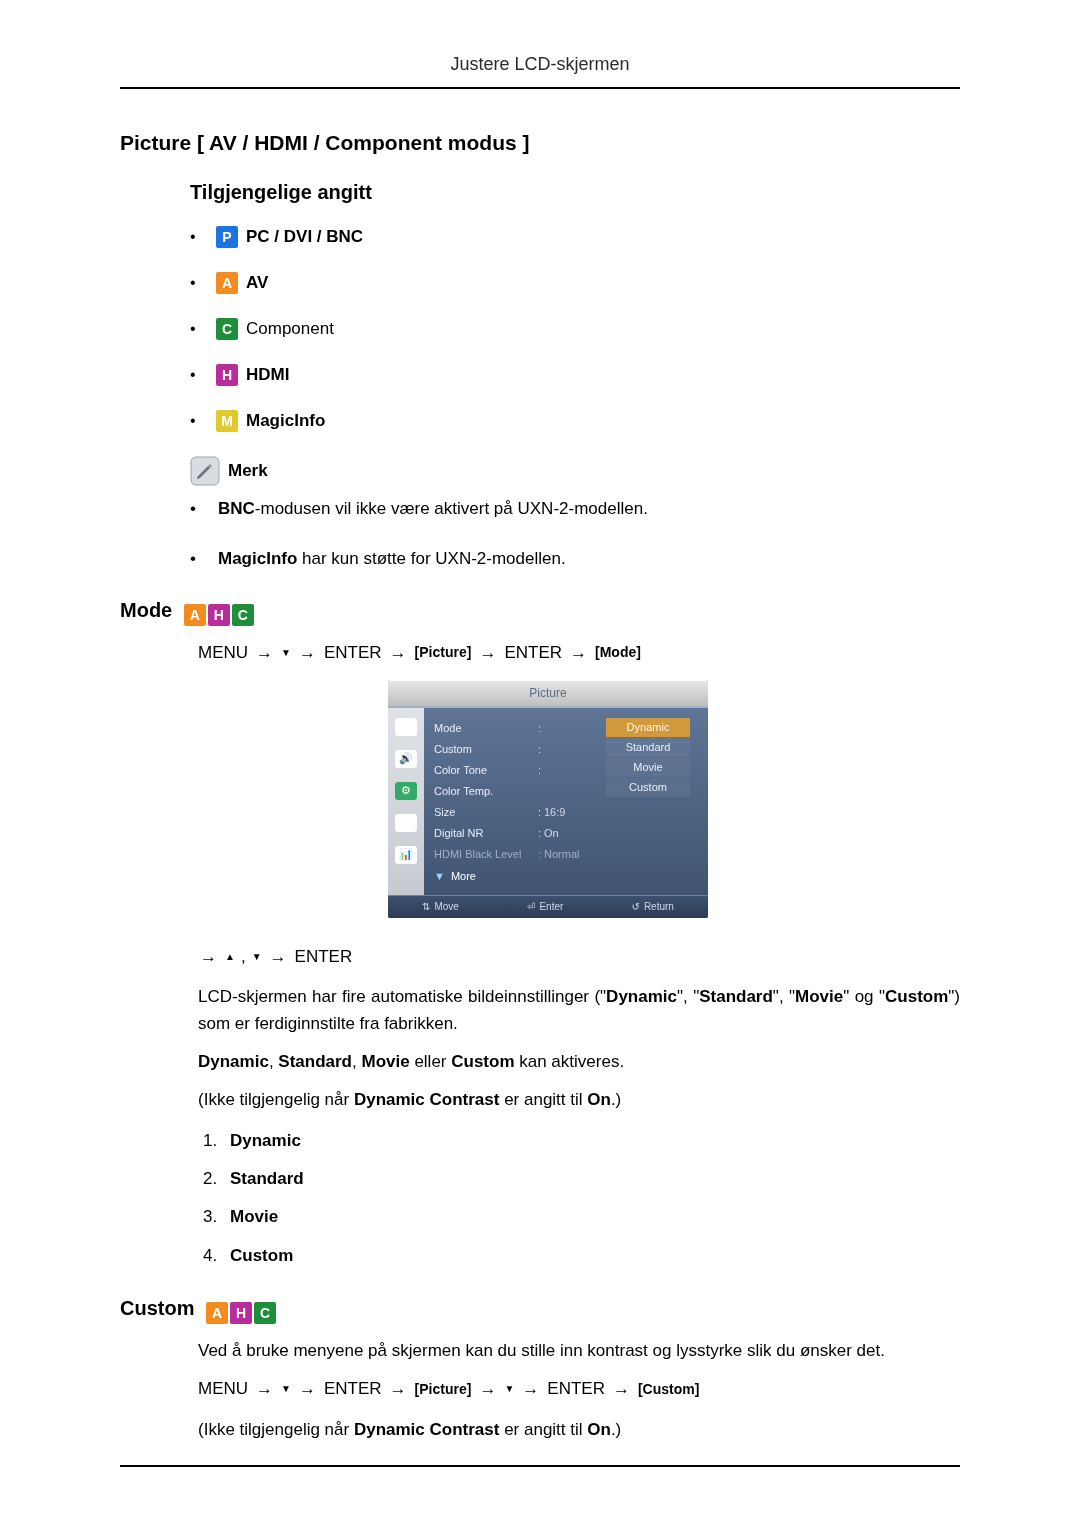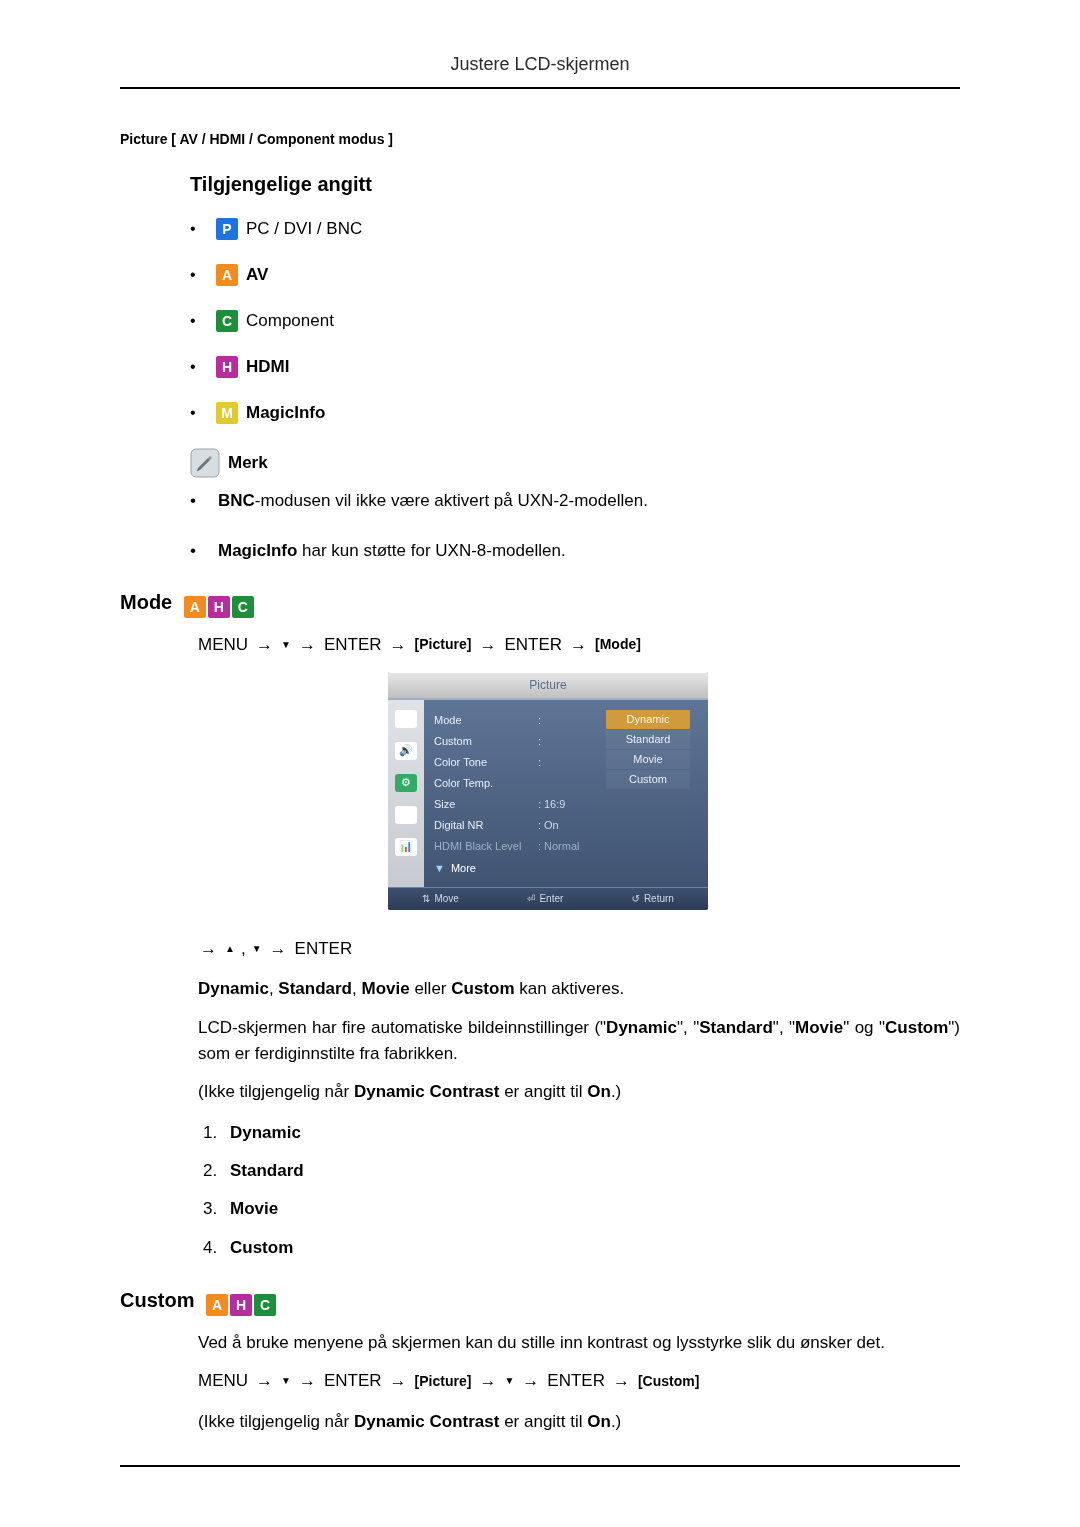--- a/index.html
+++ b/index.html
@@ -20,21 +20,21 @@
   .page-header {
     text-align: center;
     font-size: 18px;
     color: #2b2b2b;
     padding-bottom: 12px;
     border-bottom: 2px solid #000;
     margin-bottom: 42px;
   }
 
   h2.section-title {
-    font-size: 14px;
+    font-size: 21px;
     font-weight: bold;
     margin: 10px 0 26px 0;
   }
   h3.subsection-title {
     font-size: 20px;
     font-weight: bold;
     margin: 10px 0 22px 70px;
   }
   h3.mode-title {
     font-size: 20px;
@@ -263,21 +263,21 @@
   <h2 class="section-title">Picture [ AV / HDMI / Component modus ]</h2>
 
   <h3 class="subsection-title">Tilgjengelige angitt</h3>
 
   <div class="mode-list">
     <div class="item">
       <span class="bullet">•</span>
       <span class="icon-badge icon-P">
           <span>P</span>
         </span>
-      <span style="font-weight:normal;">PC / DVI / BNC</span>
+      <span style="font-weight:bold;">PC / DVI / BNC</span>
     </div>
     <div class="item">
       <span class="bullet">•</span>
       <span class="icon-badge icon-A">
           <span>A</span>
         </span>
       <span style="font-weight:bold;">AV</span>
     </div>
     <div class="item">
       <span class="bullet">•</span>
@@ -317,21 +317,21 @@
   <div class="note-bullets">
     <div class="nbitem">
       <span class="nbbullet">•</span>
       <span>
         <b>BNC</b><span>-modusen vil ikke være aktivert på UXN-2-modellen.</span>
       </span>
     </div>
     <div class="nbitem">
       <span class="nbbullet">•</span>
       <span>
-        <b>MagicInfo</b><span> har kun støtte for UXN-8-modellen.</span>
+        <b>MagicInfo</b><span> har kun støtte for UXN-2-modellen.</span>
       </span>
     </div>
   </div>
 
   <h3 class="mode-title">
     <span>Mode</span>
     <span class="mode-chips">
       <span class="icon-badge icon-A">
           <span>A</span>
         </span>
@@ -434,25 +434,25 @@
     <div class="path-line" style="margin-top:26px;">
       <span class="arrow">→</span>
       <span class="tri">▲</span>
       <span>,</span>
       <span class="tri">▼</span>
       <span class="arrow">→</span>
       <span>ENTER</span>
     </div>
 
     <p class="body-text">
+      <span>LCD-skjermen har fire automatiske bildeinnstillinger ("</span><b>Dynamic</b><span>", "</span><b>Standard</b><span>", "</span><b>Movie</b><span>" og "</span><b>Custom</b><span>") som er ferdiginnstilte fra fabrikken.</span>
+    </p>
+
+    <p class="body-text">
       <b>Dynamic</b><span>, </span><b>Standard</b><span>, </span><b>Movie</b><span> eller </span><b>Custom</b><span> kan aktiveres.</span>
-    </p>
-
-    <p class="body-text">
-      <span>LCD-skjermen har fire automatiske bildeinnstillinger ("</span><b>Dynamic</b><span>", "</span><b>Standard</b><span>", "</span><b>Movie</b><span>" og "</span><b>Custom</b><span>") som er ferdiginnstilte fra fabrikken.</span>
     </p>
 
     <p class="body-text">
       <span>(Ikke tilgjengelig når </span><b>Dynamic Contrast</b><span> er angitt til </span><b>On</b><span>.)</span>
     </p>
 
     <ol class="num-list">
       <li><b>Dynamic</b></li>
       <li><b>Standard</b></li>
       <li><b>Movie</b></li>

